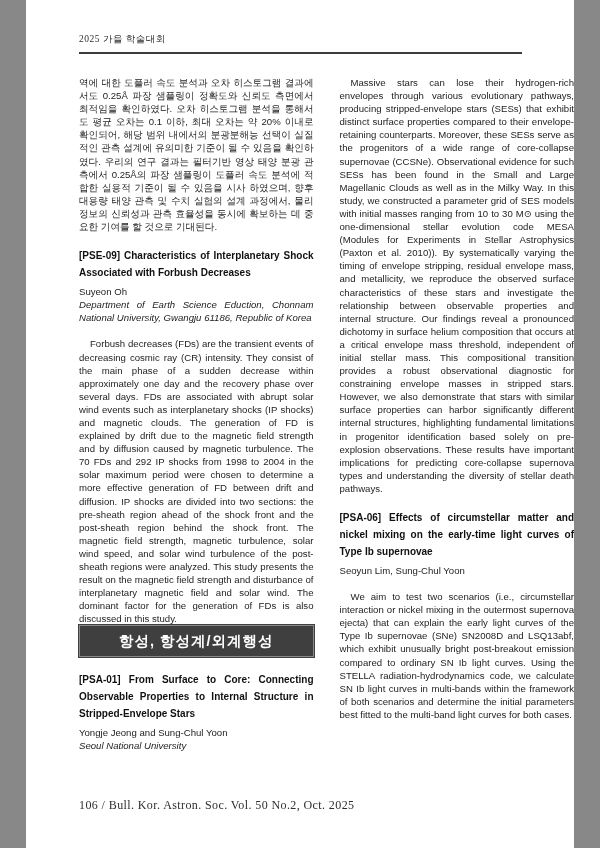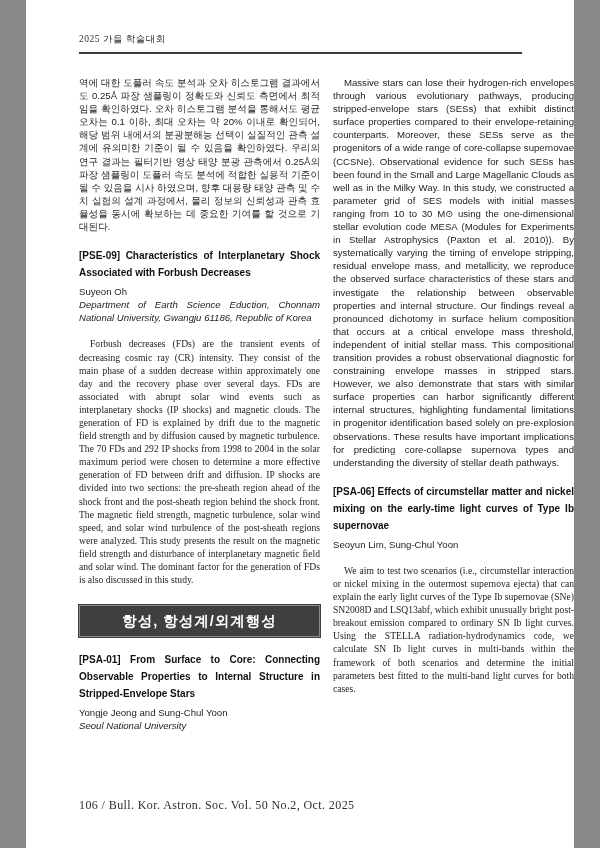--- a/index.html
+++ b/index.html
@@ -25,21 +25,21 @@
     color: #2e2e2e;
     padding-bottom: 6px;
     border-bottom: 2px solid #3c3c3c;
   }
   .columns {
     position: absolute;
     top: 76px;
     left: 53px;
     width: 495px;
     display: flex;
-    gap: 13px;
+    gap: 26px;
   }
   .col {
     width: 241px;
     font-size: 9.6px;
     line-height: 13.1px;
     text-align: justify;
   }
   .body-par { text-align: justify; }
   .korean-par { word-break: break-all; }
   .indent { text-indent: 11px; }
@@ -47,23 +47,22 @@
     font-size: 10px;
     line-height: 17px;
     font-weight: 700;
     text-align: justify;
     color: #111;
   }
   .authors { color: #1d1d1d; }
   .affil { font-style: italic; color: #222; }
   .mt-head { margin-top: 14px; }
   .mt-authors { margin-top: 4px; }
-  .mt-abs { margin-top: 13px; font-family: Liberation Serif, serif; }
+  .mt-abs { margin-top: 13px; }
   .section-banner {
-    margin-top: 19px;
     background: #3f3f3f;
     border: 1px solid #8a8a8a;
     outline: 1px solid #3f3f3f;
     color: #ffffff;
     font-weight: 700;
     font-size: 14.5px;
     line-height: 1;
     text-align: center;
     padding: 8px 0 7px 0;
     letter-spacing: 1px;

